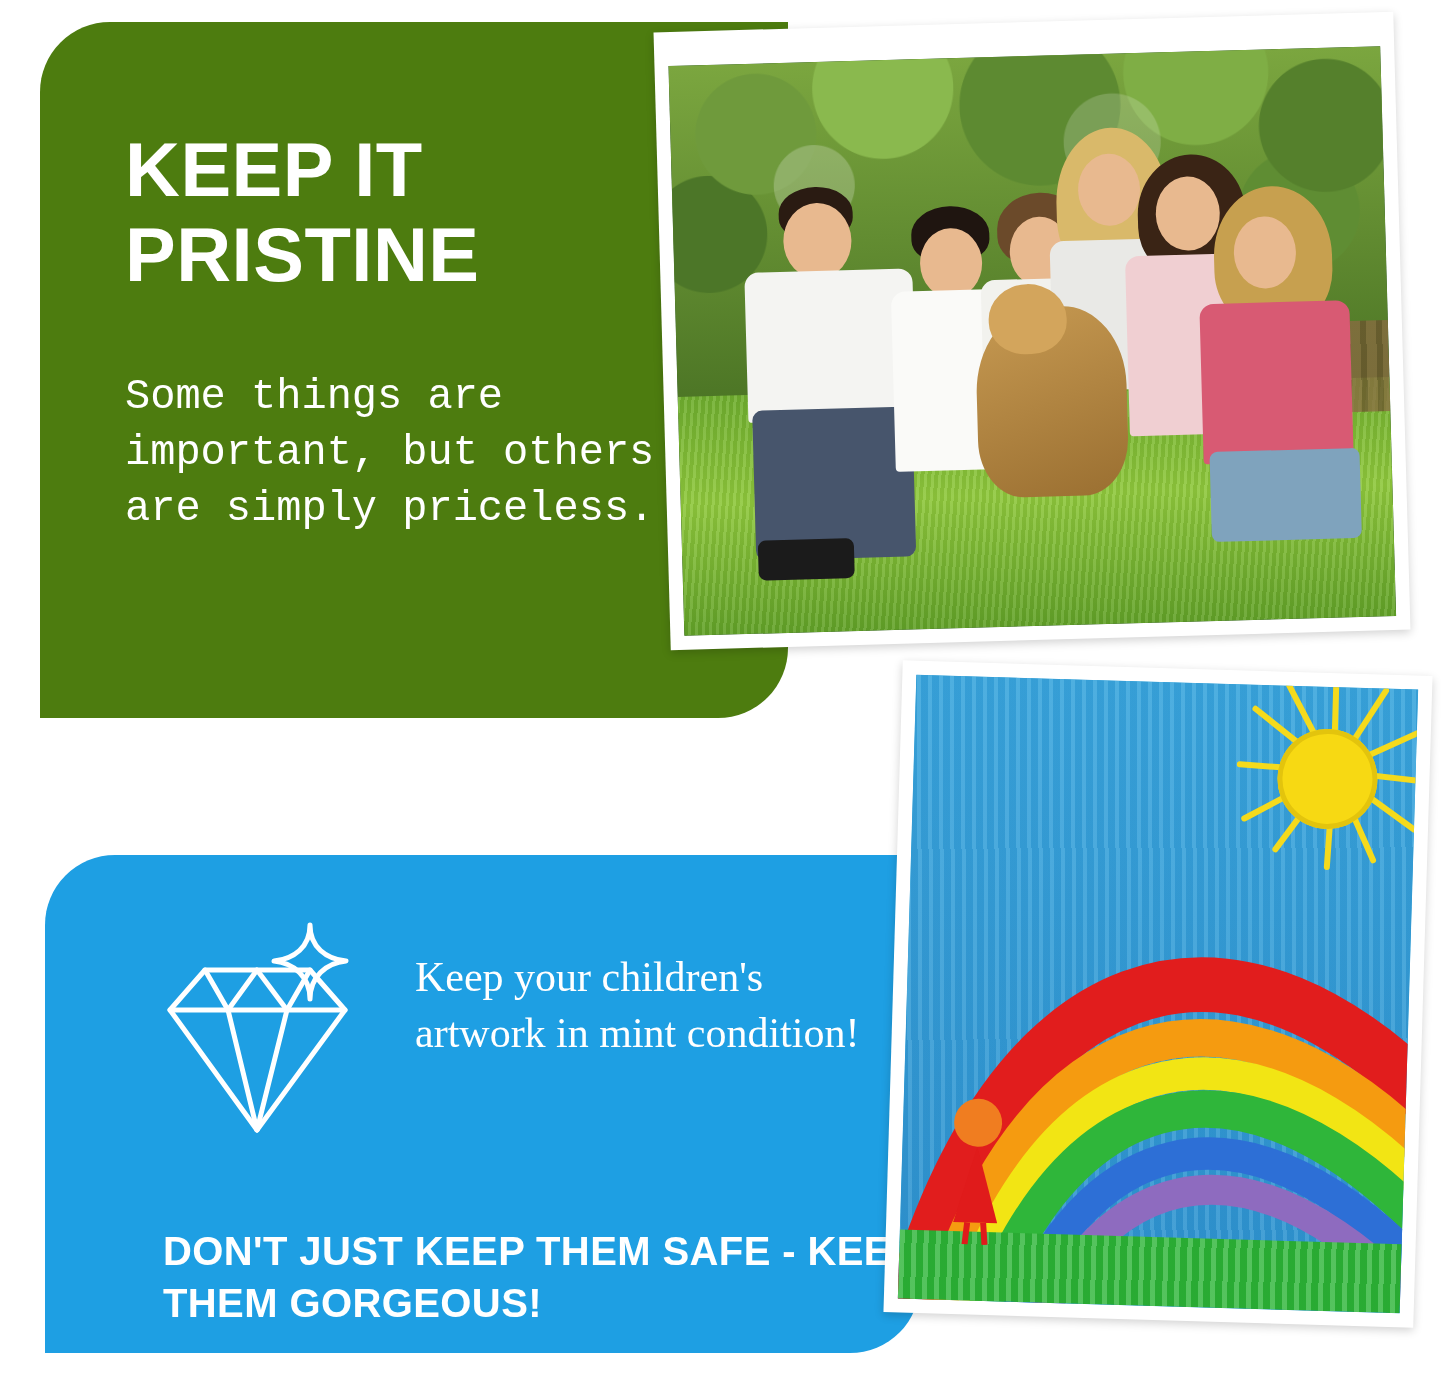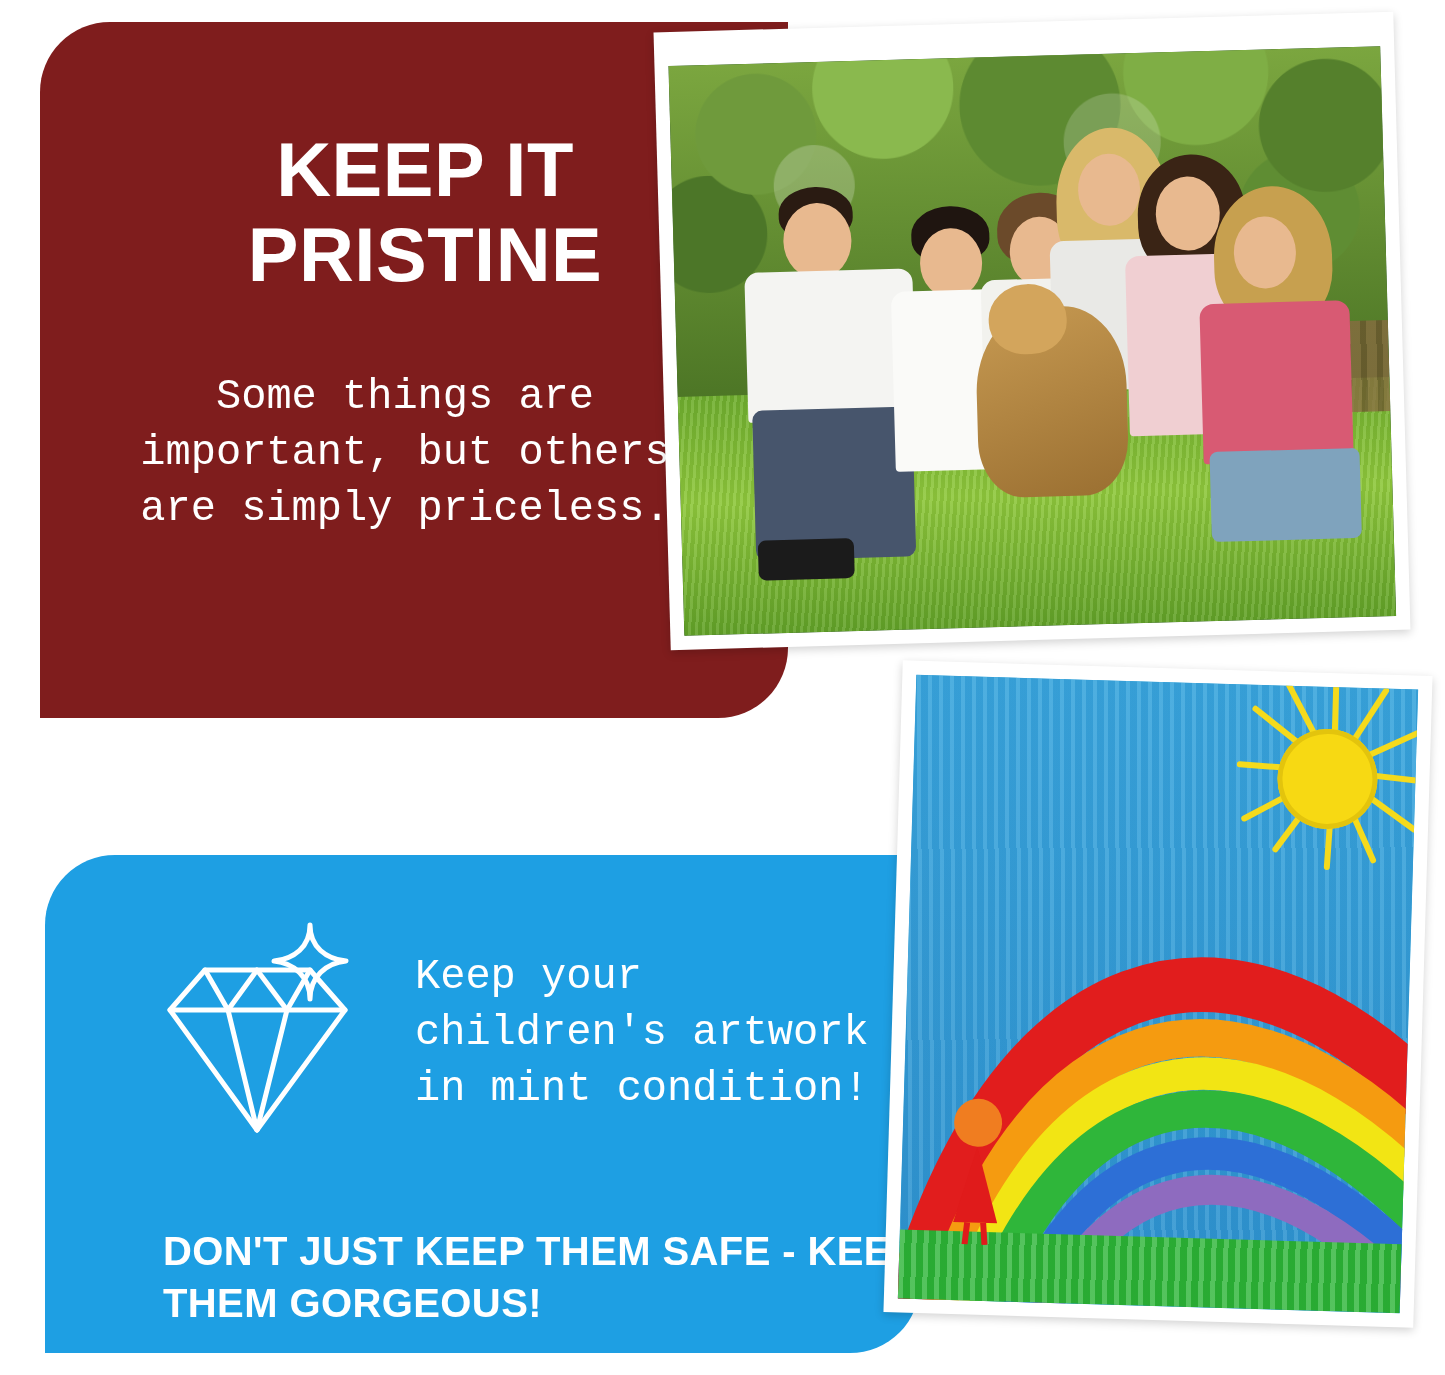--- a/index.html
+++ b/index.html
@@ -15,26 +15,25 @@
     overflow: hidden;
   }
 
   
   .red-panel {
     position: absolute;
     left: 40px;
     top: 22px;
     width: 748px;
     height: 696px;
-    background: #7f1d1d;
+    background: #4d7c0f;
     border-top-left-radius: 70px;
     border-bottom-right-radius: 70px;
     border-top-right-radius: 0;
     border-bottom-left-radius: 0;
-    text-align: center;
   }
   .red-panel .headline {
     position: absolute;
     left: 85px;
     top: 105px;
     width: 600px;
     color: #ffffff;
     font-family: "Liberation Sans", sans-serif;
     font-weight: bold;
     font-size: 76px;
@@ -140,21 +139,21 @@
     top: 60px;
     width: 215px;
     height: 230px;
   }
   .blue-text {
     position: absolute;
     left: 370px;
     top: 95px;
     width: 480px;
     color: #ffffff;
-    font-family: Liberation Mono, monospace;
+    font-family: Liberation Serif, serif;
     font-size: 42px;
     line-height: 1.33;
   }
   .blue-bold {
     position: absolute;
     left: 118px;
     top: 370px;
     width: 760px;
     color: #ffffff;
     font-family: "Liberation Sans", sans-serif;

